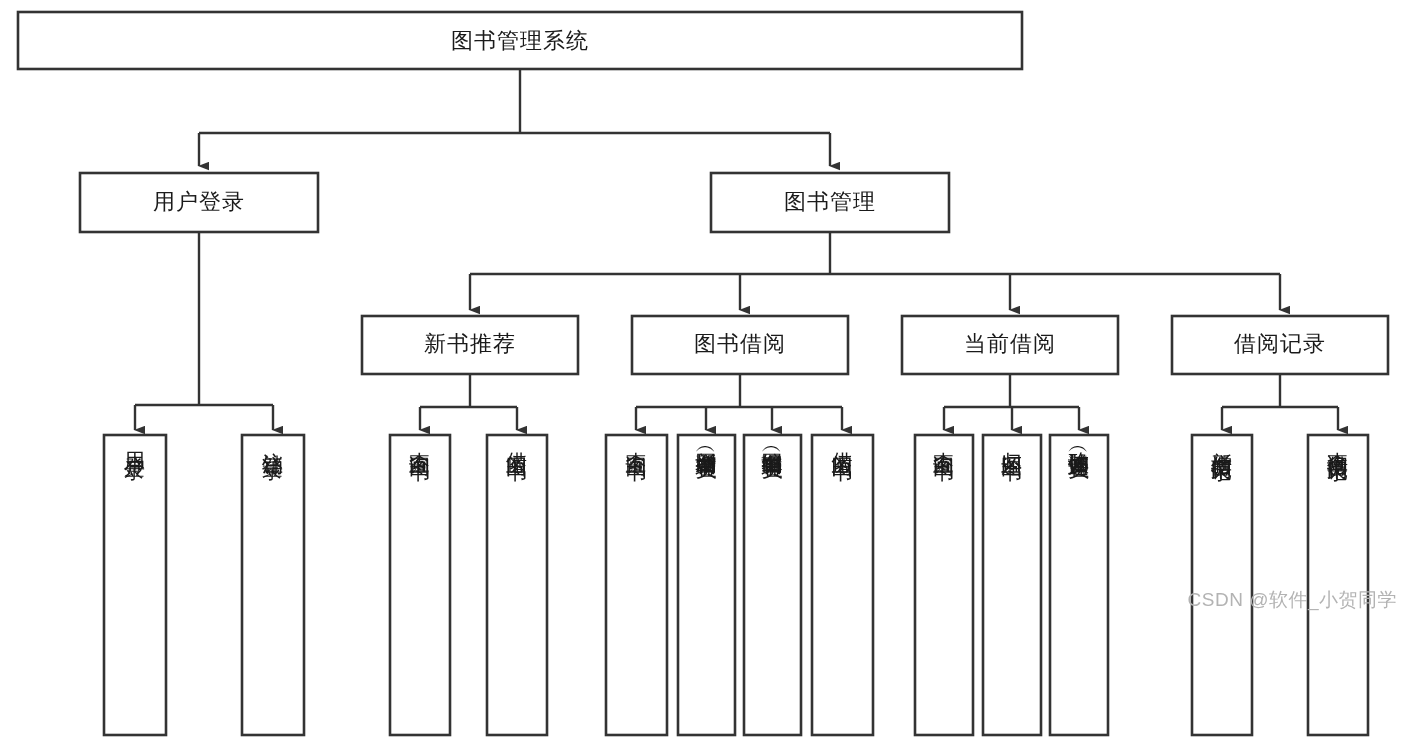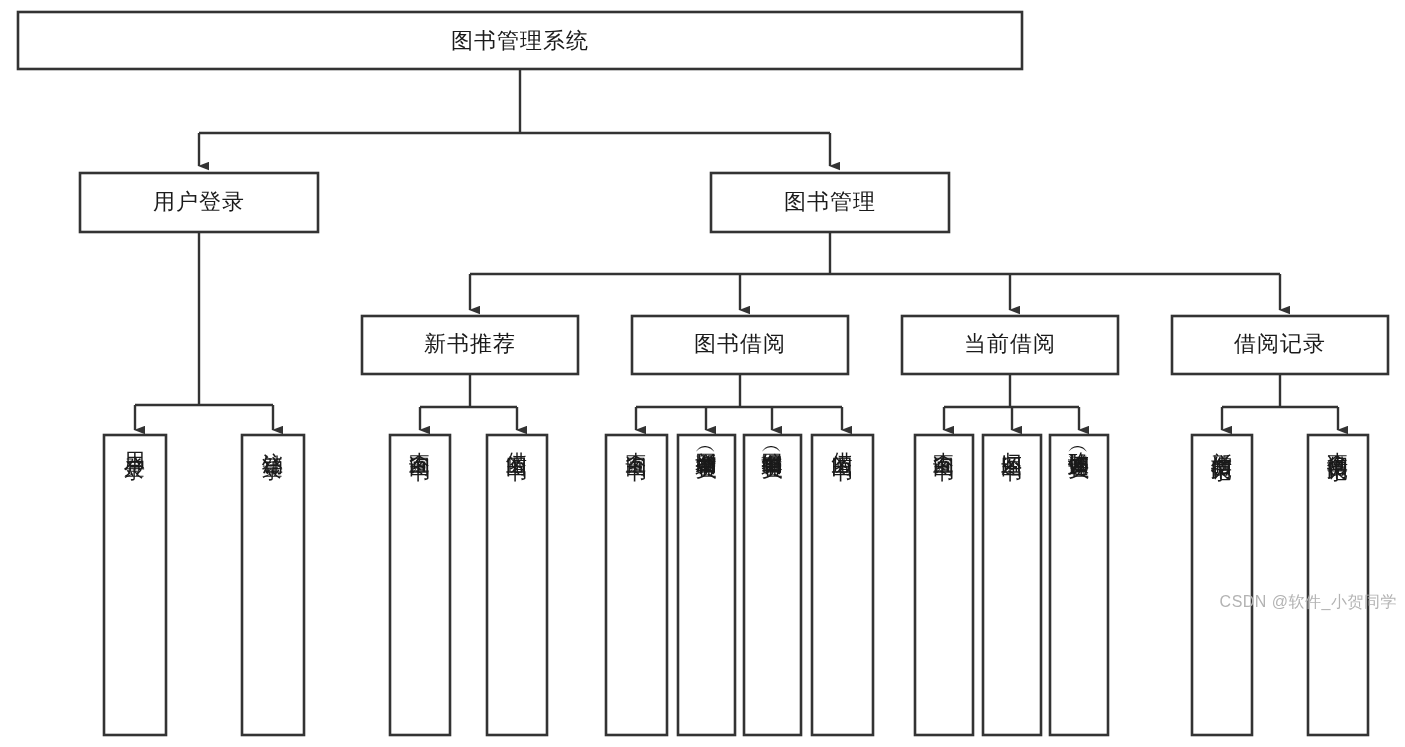--- a/index.html
+++ b/index.html
@@ -62,21 +62,21 @@
     display: flex;
     align-items: flex-start;
     justify-content: center;
     pointer-events: none;
   }
   #watermark {
     position: absolute;
     right: 8px;
     bottom: 6px;
     font-family: "Liberation Sans", "DejaVu Sans", sans-serif;
-    font-size: 16px;
+    font-size: 19px;
     color: #b3b3b3;
     letter-spacing: 0.5px;
     user-select: none;
   }
 </style>
 </head>
 <body>
 
 <div id="diagram-root">
 

